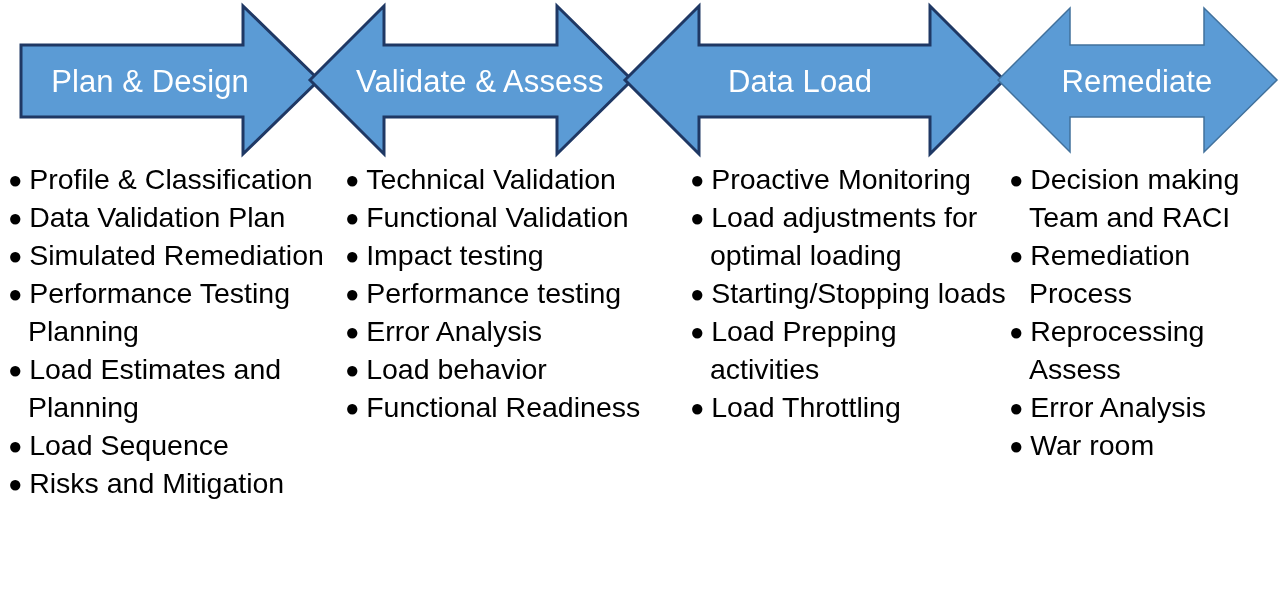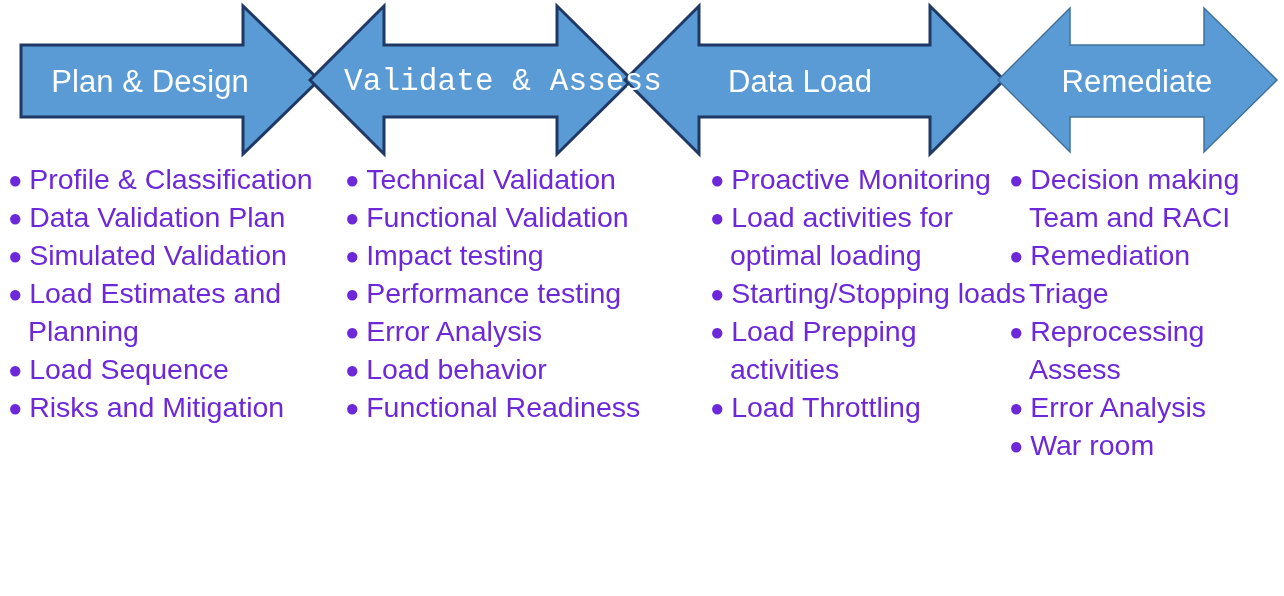--- a/index.html
+++ b/index.html
@@ -57,93 +57,94 @@
     top: 160px;
     width: 1284px;
     height: 436px;
   }
   .bullet-col {
     position: absolute;
     top: 0;
     font-family: "Liberation Sans", sans-serif;
     font-size: 28.5px;
     line-height: 38px;
-    color: #6d28d9;
+    color: #000000;
   }
   .bullet-item {
     display: block;
     text-indent: -20px;
     padding-left: 20px;
     margin: 0;
     white-space: normal;
   }
   .bullet-dot {
     font-size: 24px;
     line-height: 1;
     vertical-align: 1px;
   }
   .bullet-text {
     font-size: 28.5px;
   }
 
   #col-0 { left: 8px;    width: 340px; }
   #col-1 { left: 345px;  width: 345px; }
-  #col-2 { left: 710px;  width: 320px; }
+  #col-2 { left: 690px;  width: 320px; }
   #col-3 { left: 1009px; width: 268px; }
 </style>
 </head>
 <body>
 
 <div id="canvas">
 
   <div id="chevron-band">
     <svg id="chevron-svg" width="1284" height="160" viewBox="0 0 1284 160" xmlns="http://www.w3.org/2000/svg">
 
       <polygon points="21,45 243,45 243,6 319,80 243,154 243,117 21,117" fill="#5B9BD5" stroke="#1F3864" stroke-width="3" stroke-linejoin="miter"></polygon>
 
       <polygon points="310,80 384,6 384,45 557,45 557,6 632,80 557,154 557,117 384,117 384,154" fill="#5B9BD5" stroke="#1F3864" stroke-width="3" stroke-linejoin="miter"></polygon>
 
       <polygon points="625,80 699,6 699,45 930,45 930,6 1004,80 930,154 930,117 699,117 699,154" fill="#5B9BD5" stroke="#1F3864" stroke-width="3" stroke-linejoin="miter"></polygon>
 
       <polygon points="998,80 1070,8 1070,45 1204,45 1204,8 1277,80 1204,152 1204,117 1070,117 1070,152" fill="#5B9BD5" stroke="#41719C" stroke-width="1.5" stroke-linejoin="miter"></polygon>
     </svg>
 
     <div class="stage-label" style="left:30px; width:240px;">Plan &amp; Design</div>
-    <div class="stage-label" style="left:344px; width:240px;font-family:Liberation Mono, monospace;">Validate &amp; Assess</div>
+    <div class="stage-label" style="left:356px; width:240px;">Validate &amp; Assess</div>
     <div class="stage-label" style="left:690px; width:220px;">Data Load</div>
     <div class="stage-label" style="left:1037px; width:200px;">Remediate</div>
   </div>
 
   <div id="columns">
     <div class="bullet-col" id="col-0">
         <p class="bullet-item"><span class="bullet-dot">● </span><span class="bullet-text">Profile &amp; Classification</span></p>
         <p class="bullet-item"><span class="bullet-dot">● </span><span class="bullet-text">Data Validation Plan</span></p>
-        <p class="bullet-item"><span class="bullet-dot">● </span><span class="bullet-text">Simulated Validation</span></p>
+        <p class="bullet-item"><span class="bullet-dot">● </span><span class="bullet-text">Simulated Remediation</span></p>
+        <p class="bullet-item"><span class="bullet-dot">● </span><span class="bullet-text">Performance Testing Planning</span></p>
         <p class="bullet-item"><span class="bullet-dot">● </span><span class="bullet-text">Load Estimates and Planning</span></p>
         <p class="bullet-item"><span class="bullet-dot">● </span><span class="bullet-text">Load Sequence</span></p>
         <p class="bullet-item"><span class="bullet-dot">● </span><span class="bullet-text">Risks and Mitigation</span></p>
       </div>
     <div class="bullet-col" id="col-1">
         <p class="bullet-item"><span class="bullet-dot">● </span><span class="bullet-text">Technical Validation</span></p>
         <p class="bullet-item"><span class="bullet-dot">● </span><span class="bullet-text">Functional Validation</span></p>
         <p class="bullet-item"><span class="bullet-dot">● </span><span class="bullet-text">Impact testing</span></p>
         <p class="bullet-item"><span class="bullet-dot">● </span><span class="bullet-text">Performance testing</span></p>
         <p class="bullet-item"><span class="bullet-dot">● </span><span class="bullet-text">Error Analysis</span></p>
         <p class="bullet-item"><span class="bullet-dot">● </span><span class="bullet-text">Load behavior</span></p>
         <p class="bullet-item"><span class="bullet-dot">● </span><span class="bullet-text">Functional Readiness</span></p>
       </div>
     <div class="bullet-col" id="col-2">
         <p class="bullet-item"><span class="bullet-dot">● </span><span class="bullet-text">Proactive Monitoring</span></p>
-        <p class="bullet-item"><span class="bullet-dot">● </span><span class="bullet-text">Load activities for optimal loading</span></p>
+        <p class="bullet-item"><span class="bullet-dot">● </span><span class="bullet-text">Load adjustments for optimal loading</span></p>
         <p class="bullet-item"><span class="bullet-dot">● </span><span class="bullet-text">Starting/Stopping loads</span></p>
         <p class="bullet-item"><span class="bullet-dot">● </span><span class="bullet-text">Load Prepping activities</span></p>
         <p class="bullet-item"><span class="bullet-dot">● </span><span class="bullet-text">Load Throttling</span></p>
       </div>
     <div class="bullet-col" id="col-3">
         <p class="bullet-item"><span class="bullet-dot">● </span><span class="bullet-text">Decision making Team and RACI</span></p>
-        <p class="bullet-item"><span class="bullet-dot">● </span><span class="bullet-text">Remediation Triage</span></p>
+        <p class="bullet-item"><span class="bullet-dot">● </span><span class="bullet-text">Remediation Process</span></p>
         <p class="bullet-item"><span class="bullet-dot">● </span><span class="bullet-text">Reprocessing Assess</span></p>
         <p class="bullet-item"><span class="bullet-dot">● </span><span class="bullet-text">Error Analysis</span></p>
         <p class="bullet-item"><span class="bullet-dot">● </span><span class="bullet-text">War room</span></p>
       </div>
   </div>
 
 </div>
 
 </body></html>

